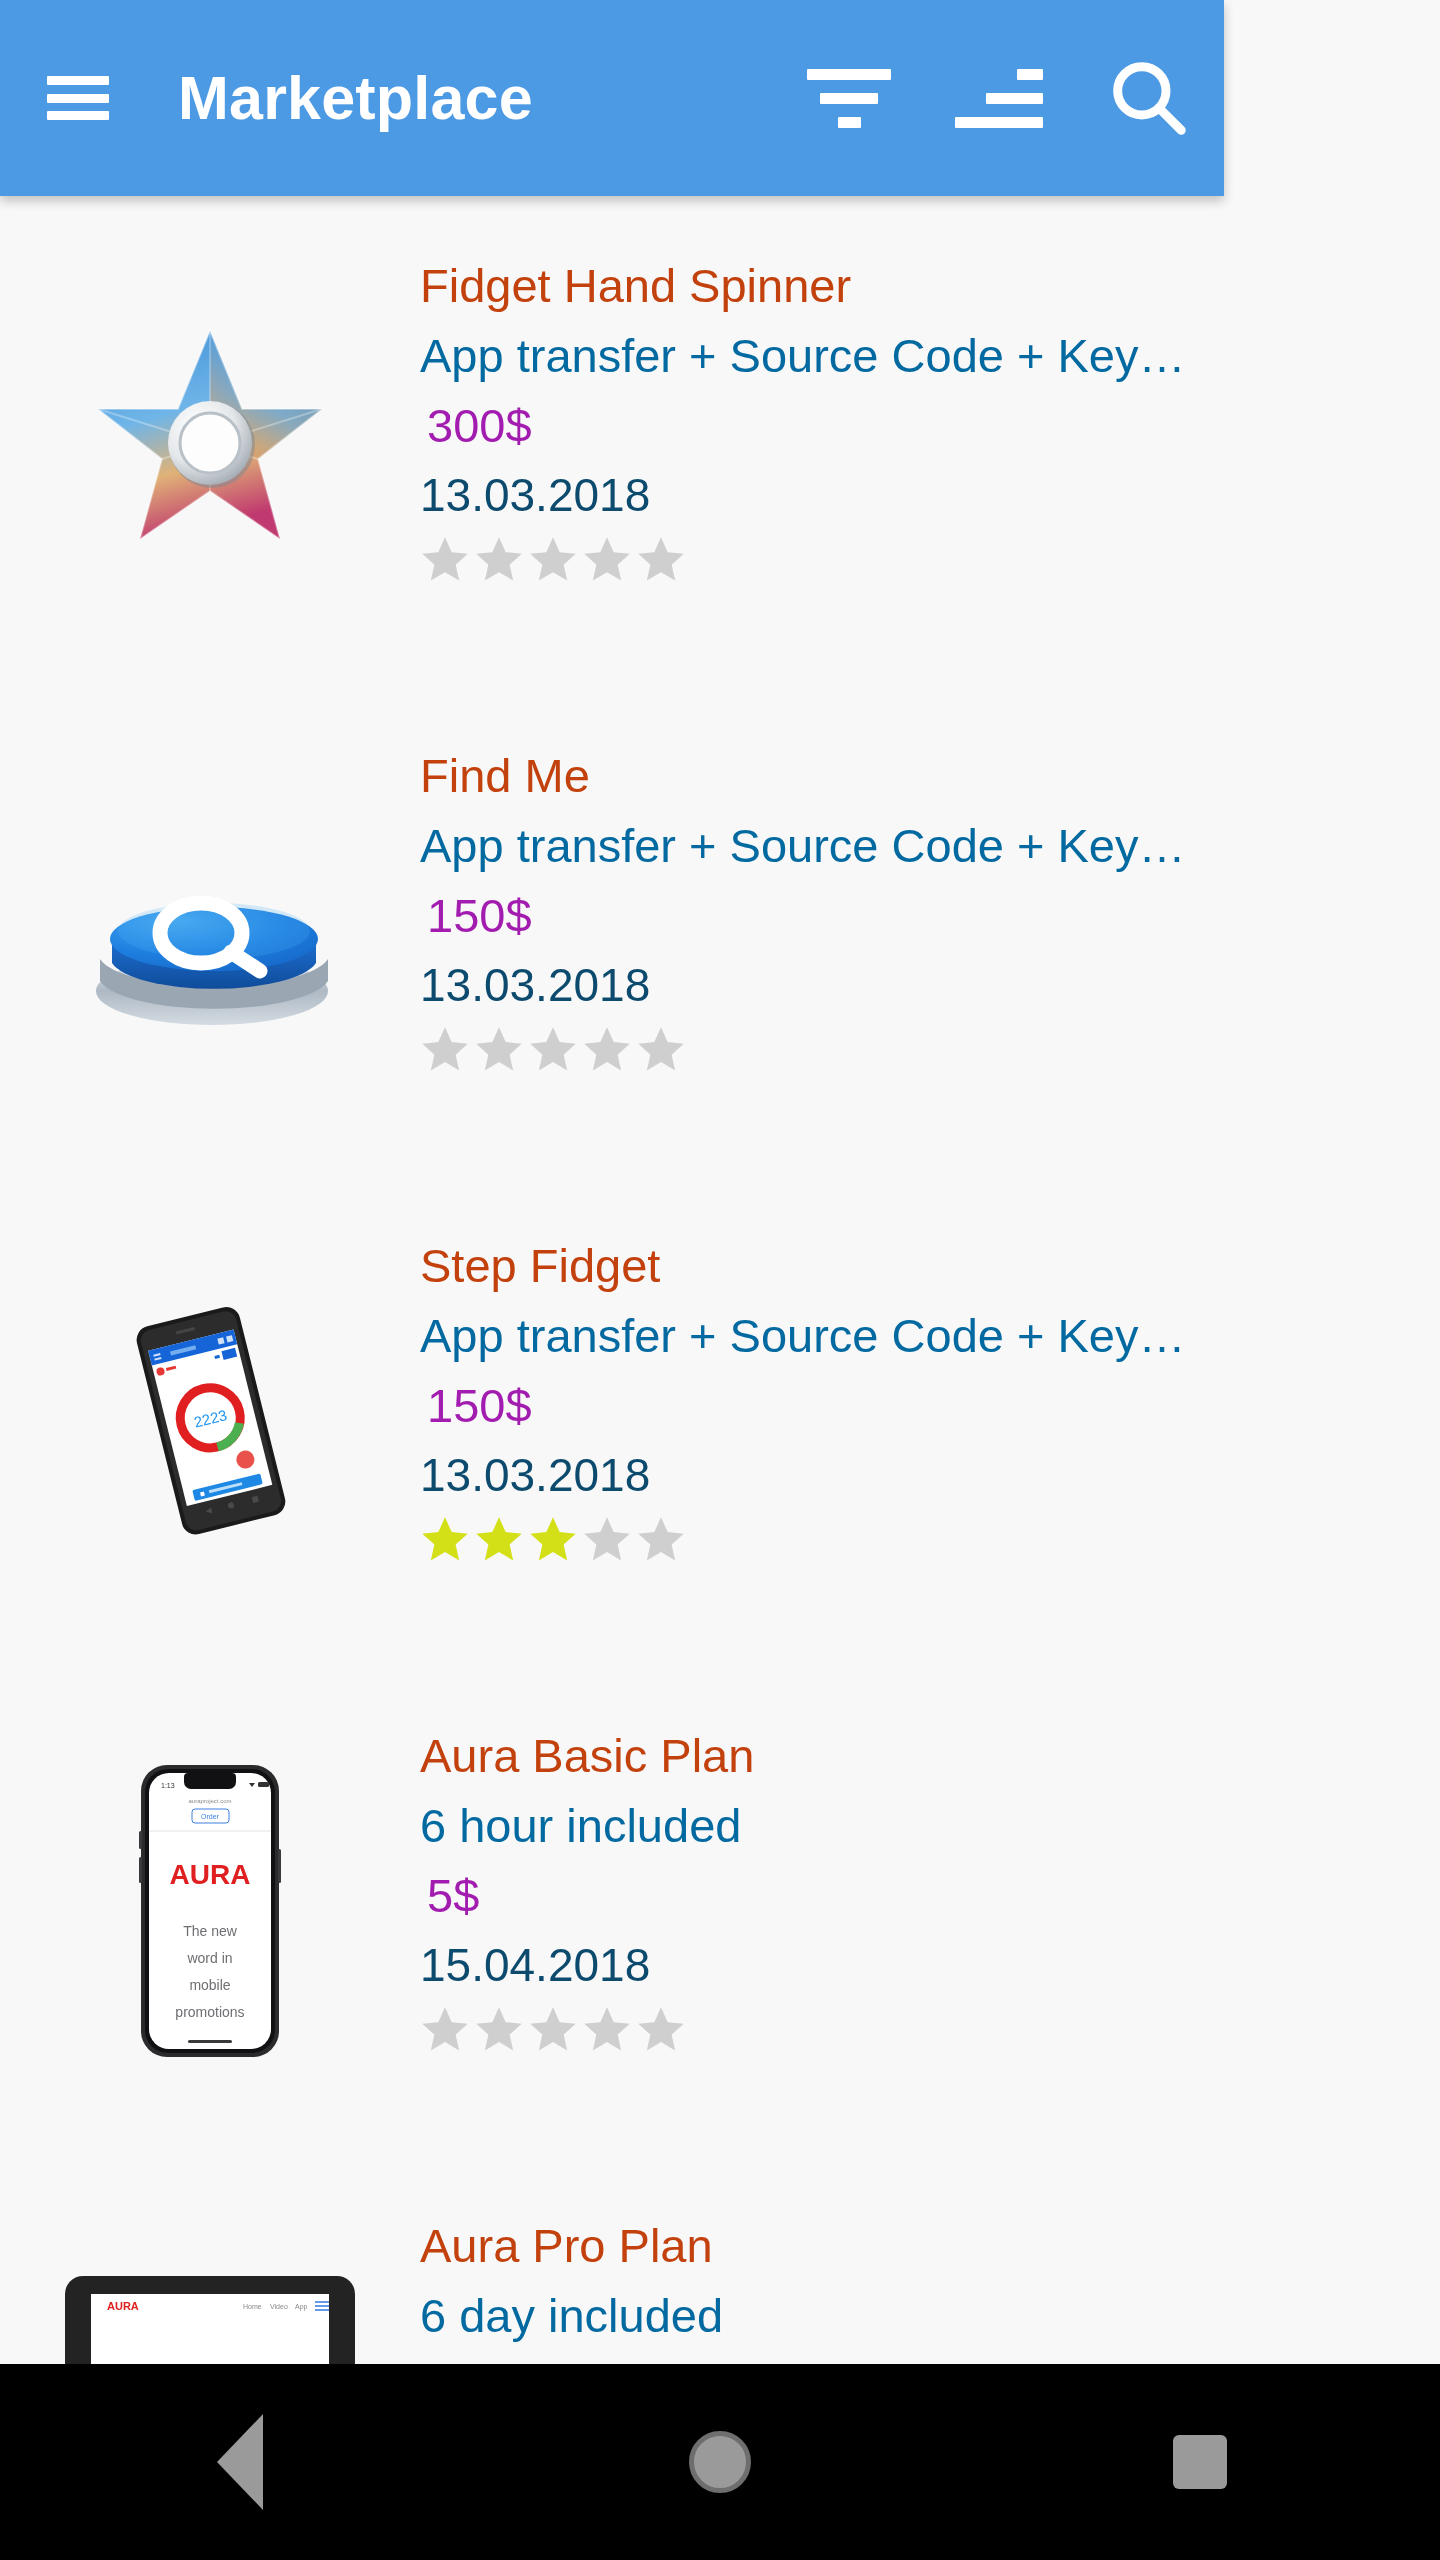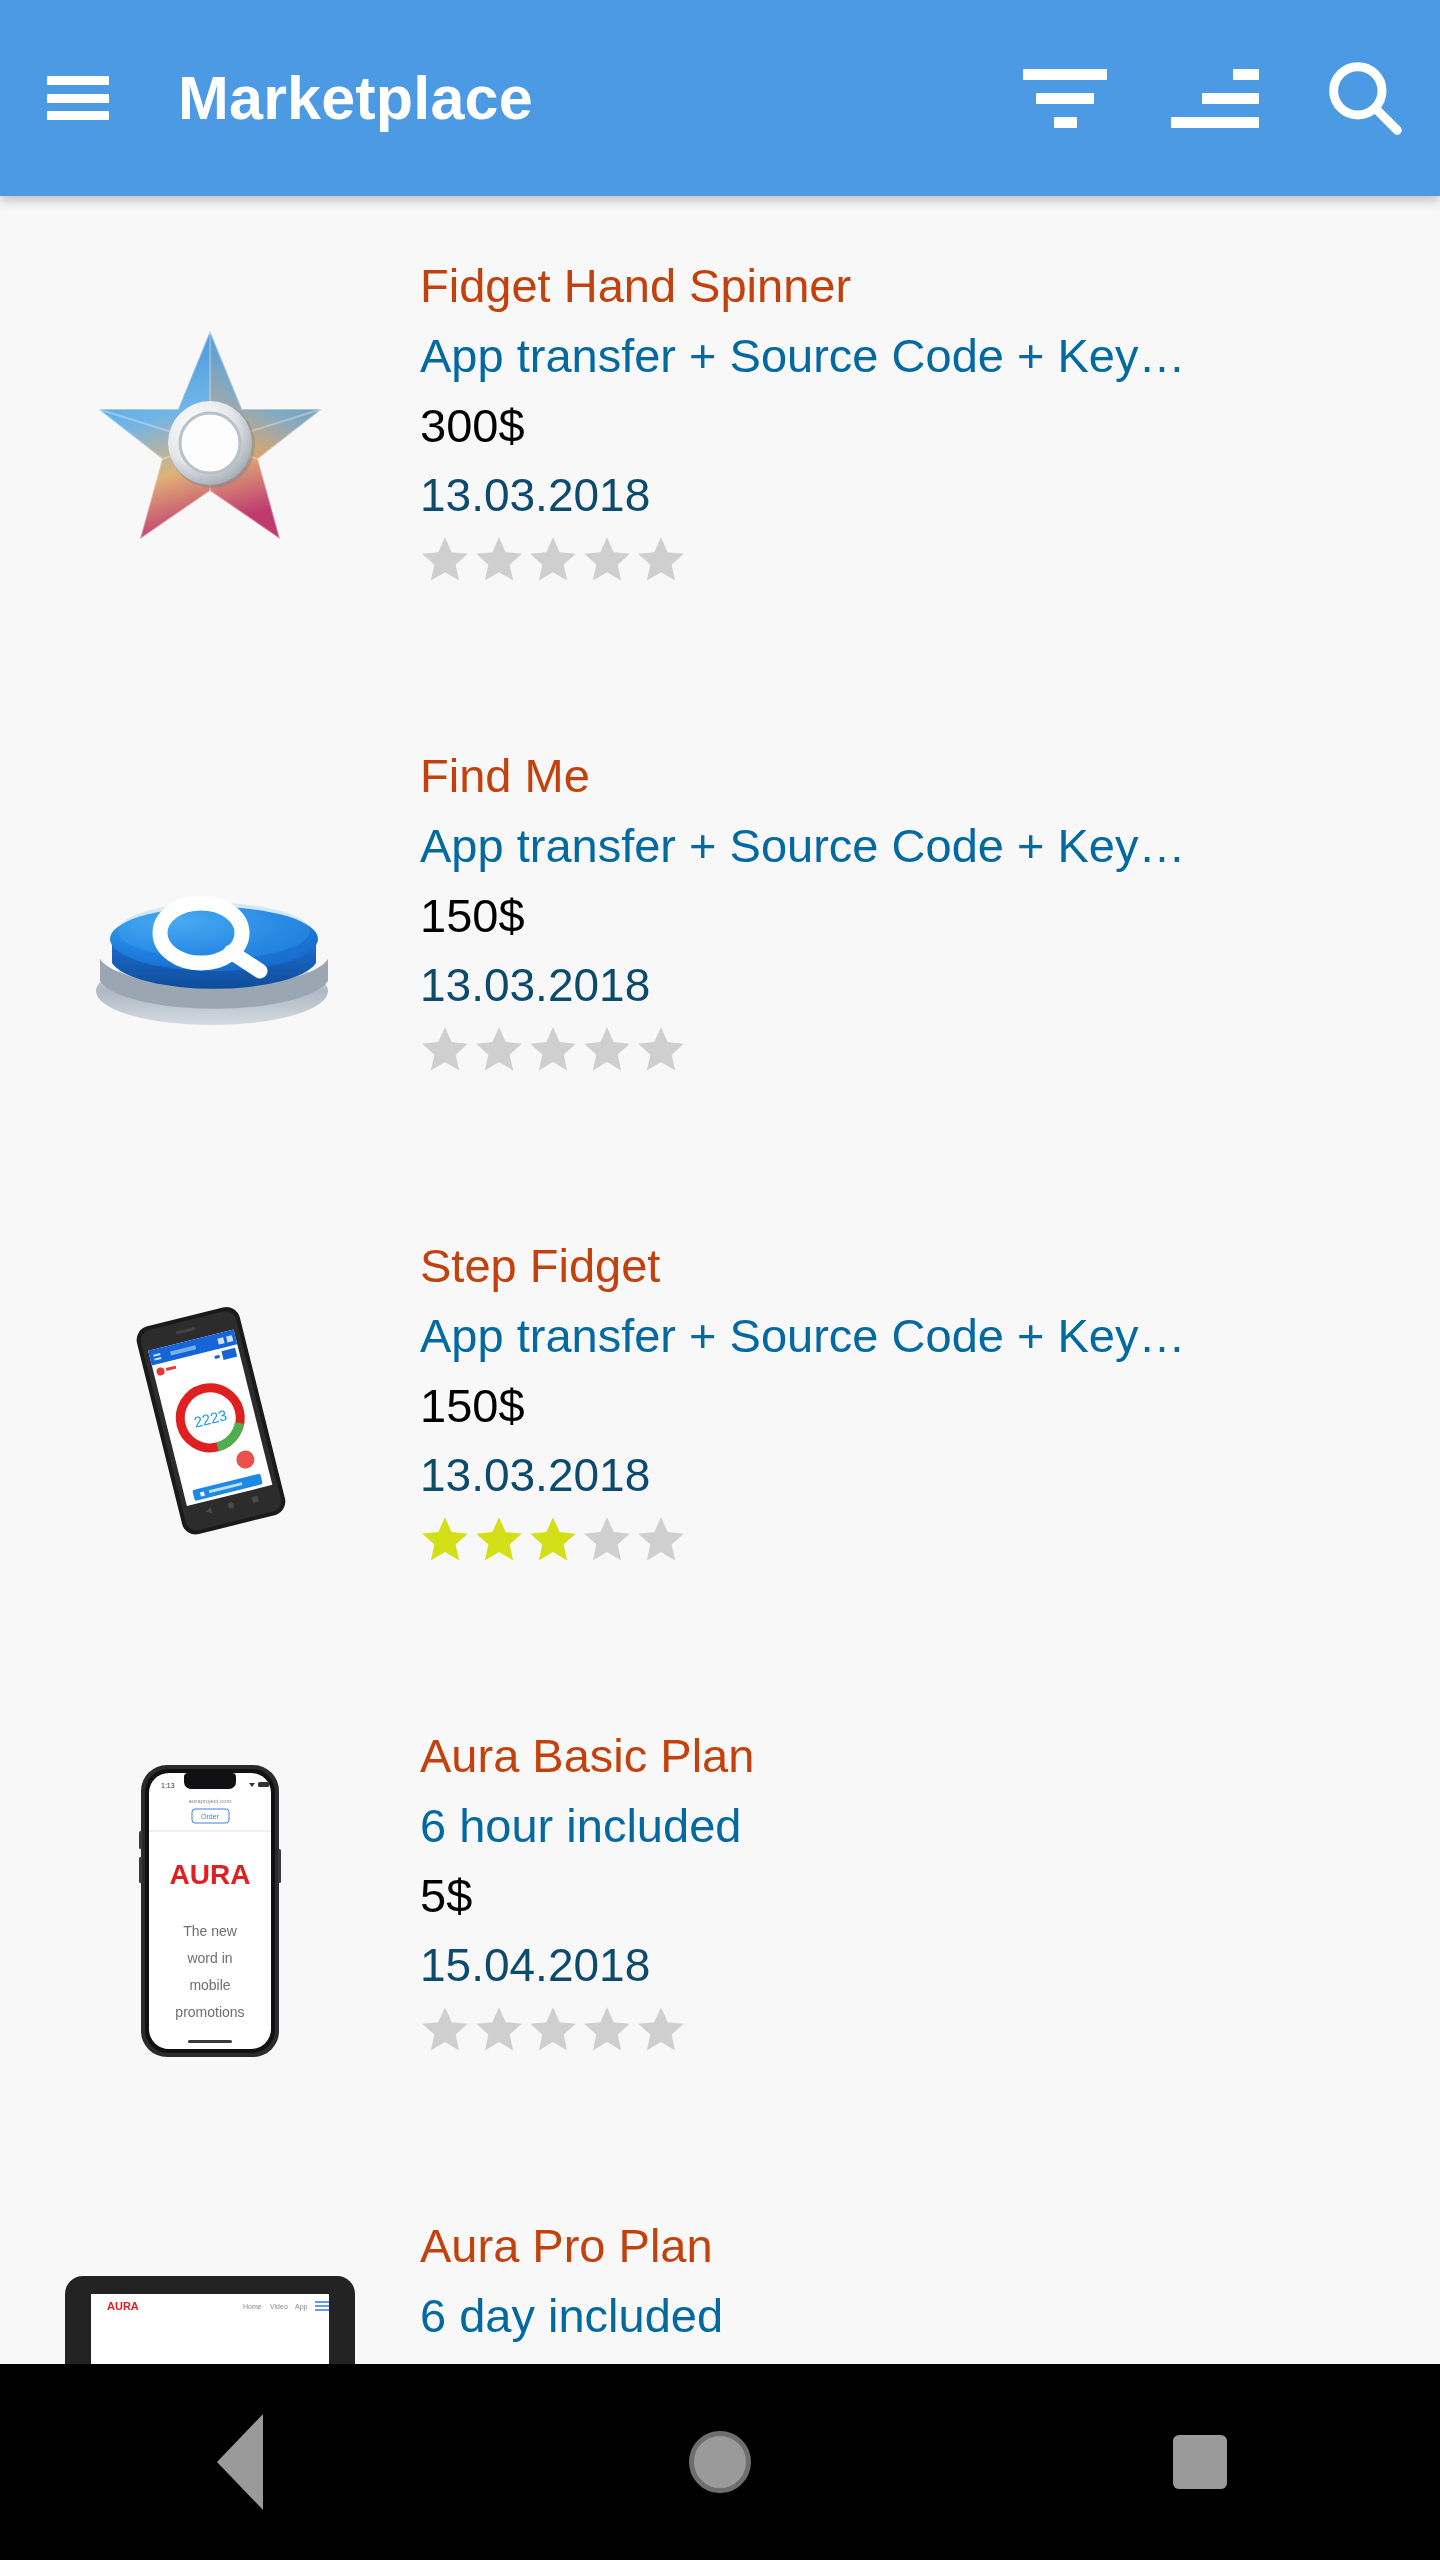--- a/index.html
+++ b/index.html
@@ -6,21 +6,21 @@
   html, body {
     width:1440px; height:2560px;
     background:#F8F8F8;
     font-family:"Liberation Sans", sans-serif;
     overflow:hidden;
   }
   #app { position:relative; width:1440px; height:2560px; background:#F8F8F8; }
 
   
   .appbar {
-    position:absolute; top:0; left:0; width:1440px; height:196px;
+    position:absolute; top:0; left:0; width:1224px; height:196px;
     background:#4D9AE4;
     display:flex; align-items:center;
     box-shadow:0 5px 10px rgba(0,0,0,0.22);
     z-index:20;
   }
   .menu-btn { width:128px; height:196px; display:flex; align-items:center; justify-content:center; margin-left:14px; }
   .menu-btn .bars { width:62px; height:44px; display:flex; flex-direction:column; justify-content:space-between; }
   .menu-btn .bars i { display:block; width:62px; height:9px; background:#FFFFFF; border-radius:1px; }
 
   .appbar-title {
@@ -54,21 +54,21 @@
     display:flex; align-items:flex-start;
   }
   .thumb-col {
     width:420px; flex:0 0 420px; height:490px;
     display:flex; align-items:center; justify-content:center;
   }
   .info-col { flex:1; padding-top:60px; }
 
   .p-title { font-size:47px; color:#c2410c; line-height:1.26; white-space:nowrap; }
   .p-desc  { font-size:47px; color:#0369a1; line-height:1.26; white-space:nowrap; margin-top:11px; }
-  .p-price { font-size:47px; color:#000000; line-height:1.26; white-space:nowrap; margin-top:11px; }
+  .p-price { font-size:47px; color:#a21caf; line-height:1.26; white-space:nowrap; margin-top:11px;margin-left:7px; }
   .p-date  { font-size:46px; color:#0c4a6e; line-height:1.26; white-space:nowrap; margin-top:11px; }
   .p-stars { margin-top:9px; display:flex; gap:4px; }
   .p-stars svg { width:50px; height:50px; display:block; }
 
   
   .spin { width:230px; height:240px; }
 
   
   .btn3d { width:245px; height:200px; }
 

